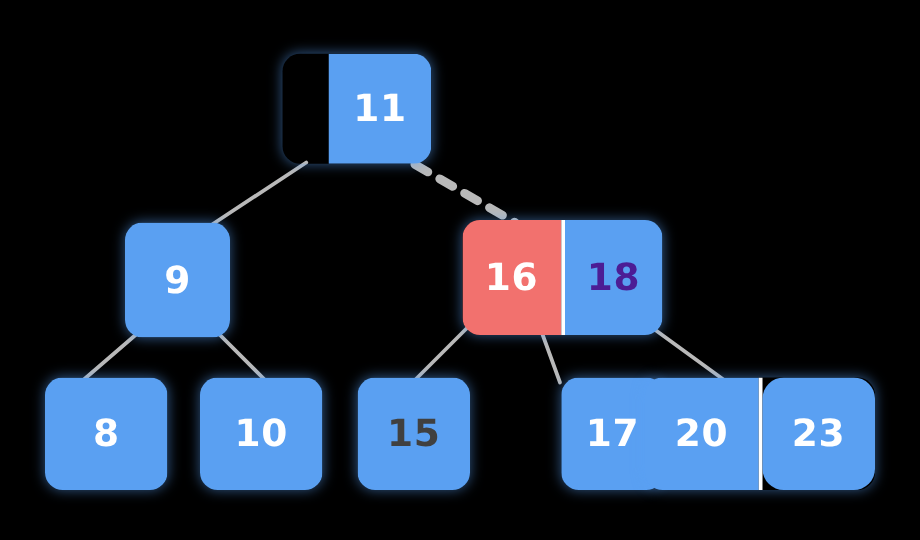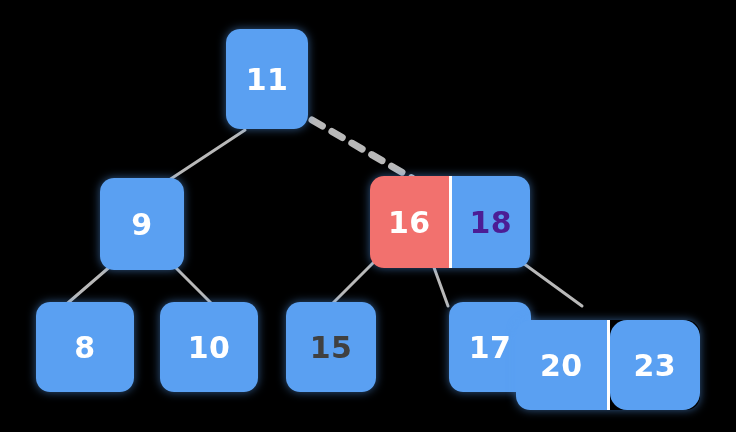--- a/index.html
+++ b/index.html
@@ -57,21 +57,21 @@
   <svg id="edges" viewBox="0 0 736 432">
       <line x1="245" y1="130" x2="160" y2="186" stroke="#b9b9b9" stroke-width="3" stroke-linecap="round"></line>
       <line x1="312" y1="120" x2="412" y2="178" stroke="#b9b9b9" stroke-width="7" stroke-linecap="round" stroke-dasharray="12 11"></line>
       <line x1="120" y1="258" x2="62" y2="308" stroke="#b9b9b9" stroke-width="3" stroke-linecap="round"></line>
       <line x1="166" y1="258" x2="216" y2="308" stroke="#b9b9b9" stroke-width="3" stroke-linecap="round"></line>
       <line x1="378" y1="258" x2="330" y2="306" stroke="#b9b9b9" stroke-width="3" stroke-linecap="round"></line>
       <line x1="432" y1="262" x2="448" y2="306" stroke="#b9b9b9" stroke-width="3" stroke-linecap="round"></line>
       <line x1="516" y1="258" x2="582" y2="306" stroke="#b9b9b9" stroke-width="3" stroke-linecap="round"></line>
     </svg>
   <div id="node-layer">
-      <div class="node" style="left: 226px; top: 29px; width: 82px; height: 100px;">
+      <div class="node" style="left: 226px; top: 43px; width: 82px; height: 88px; padding-left: 37px;">
         <div class="cell" style="flex: 1 1 0px; background: rgb(90, 160, 242); color: rgb(255, 255, 255);">11</div>
       </div>
       <div class="node" style="left: 100px; top: 178px; width: 84px; height: 92px;">
         <div class="cell" style="flex: 1 1 0px; background: rgb(90, 160, 242); color: rgb(255, 255, 255);">9</div>
       </div>
       <div class="node" style="left: 370px; top: 176px; width: 160px; height: 92px;">
         <div class="cell highlight" style="flex: 1 1 0px; background: rgb(242, 113, 110); color: rgb(255, 255, 255);">16</div>
         <div class="divider"></div>
         <div class="cell" style="flex: 1 1 0px; background: rgb(90, 160, 242); color: #4c1d95;">18</div>
       </div>
@@ -80,19 +80,19 @@
       </div>
       <div class="node" style="left: 160px; top: 302px; width: 98px; height: 90px;">
         <div class="cell" style="flex: 1 1 0px; background: rgb(90, 160, 242); color: rgb(255, 255, 255);">10</div>
       </div>
       <div class="node" style="left: 286px; top: 302px; width: 90px; height: 90px;">
         <div class="cell" style="flex: 1 1 0px; background: rgb(90, 160, 242); color: #404040;">15</div>
       </div>
       <div class="node" style="left: 402px; top: 302px; width: 82px; height: 90px; margin-left: 47px;">
         <div class="cell" style="flex: 1 1 0px; background: rgb(90, 160, 242); color: rgb(255, 255, 255);">17</div>
       </div>
-      <div class="node" style="left: 516px; top: 320px; width: 184px; height: 90px;">
+      <div class="node" style="left: 516px; top: 302px; width: 184px; height: 90px;">
         <div class="cell" style="flex: 1 1 0px; background: rgb(90, 160, 242); color: rgb(255, 255, 255);">20</div>
         <div class="divider"></div>
         <div class="cell" style="flex: 1 1 0px; background: rgb(90, 160, 242); color: rgb(255, 255, 255); border-radius: 17px;">23</div>
       </div>
     </div>
 </div>
 
 </body></html>

